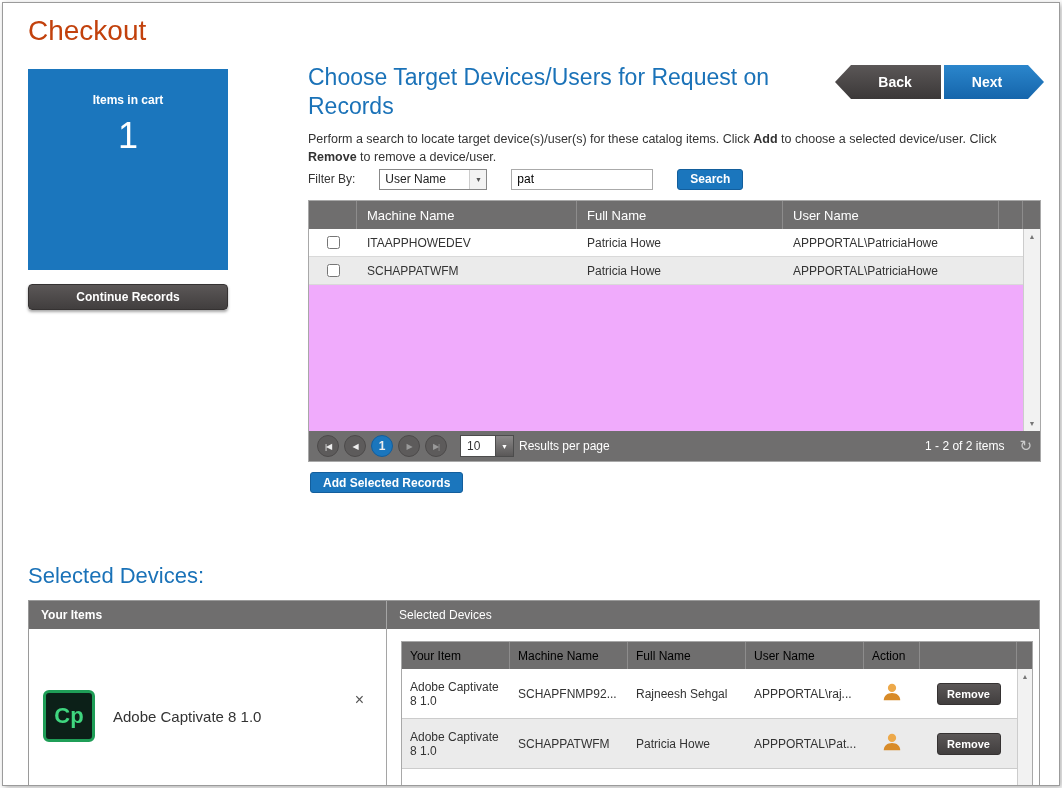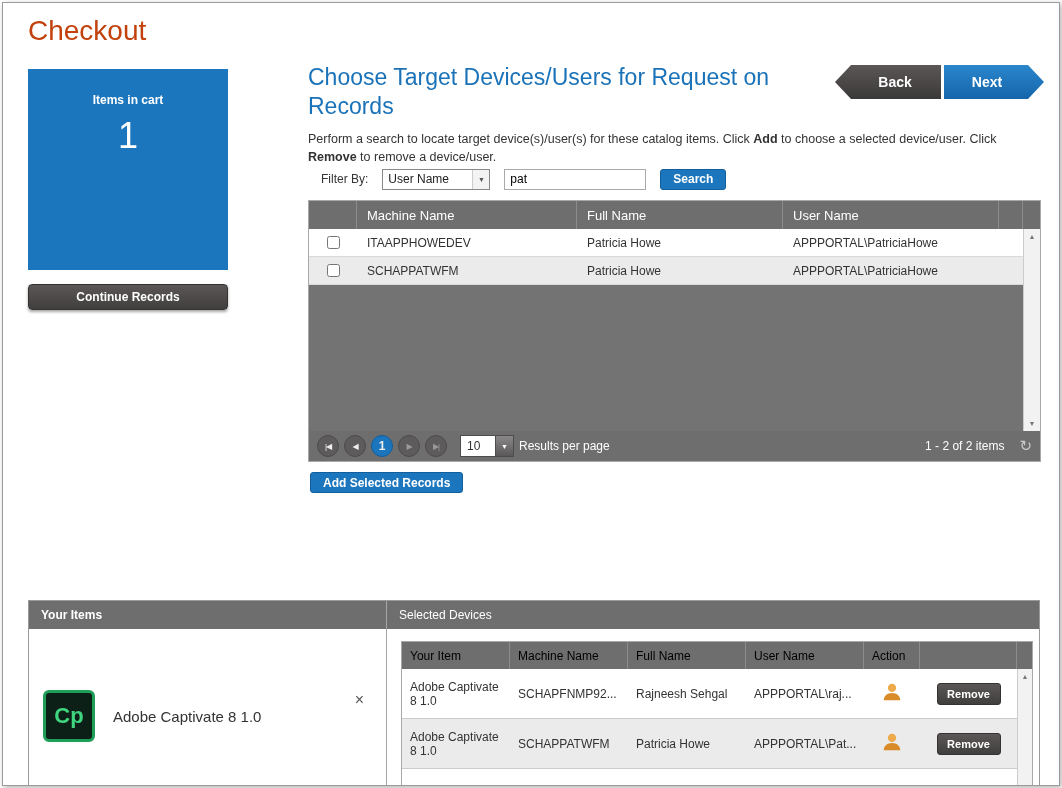--- a/index.html
+++ b/index.html
@@ -35,42 +35,42 @@
   #next-btn { left:941px; top:62px; width:100px; height:34px; border:none; cursor:pointer;
               clip-path:polygon(0 0, calc(100% - 16px) 0, 100% 50%, calc(100% - 16px) 100%, 0 100%);
               background:linear-gradient(#2b86cc,#1565ab); color:#fff; font-size:14px;
               font-weight:bold; padding-right:14px; font-family:inherit; }
 
   
   #instructions { left:305px; top:127px; width:738px; font-size:12.5px; color:#333;
                   line-height:1.45; }
 
   
-  #filter-row { left:318px; top:165px; height:22px; display:flex; align-items:center; gap:14px; }
+  #filter-row { left:305px; top:165px; height:22px; display:flex; align-items:center; gap:24px; }
   .filter-label { font-size:12px; color:#333; }
   .fake-select { display:flex; align-items:stretch; width:108px; height:21px;
                  border:1px solid #888; background:#fff; font-size:12px; color:#222; cursor:pointer; }
   .fake-select .txt { flex:1; padding-left:5px; display:flex; align-items:center; }
   .fake-select .arrow { width:17px; display:flex; align-items:center; justify-content:center;
                         font-size:7px; color:#555; border-left:1px solid #ccc; background:#f3f3f3; }
   #search-input { width:142px; height:21px; border:1px solid #aaa; font-size:12px;
                   padding:0 5px; font-family:inherit; }
   .blue-btn { background:#1b76bd; border:1px solid #135e9c; color:#fff; font-size:12px;
               font-weight:bold; border-radius:3px; height:21px; padding:0 12px;
               cursor:pointer; font-family:inherit; }
 
   
   #results-grid { left:305px; top:197px; width:733px; height:262px; border:1px solid #a8a8a8;
                   display:flex; flex-direction:column; background:#fff; }
   .grid-header { display:flex; flex:0 0 28px; background:#6f6e6e; color:#fff; font-size:13px; }
   .grid-header .cell { display:flex; align-items:center; padding-left:10px;
                        border-right:1px solid #8d8c8c; }
   .gc-check { width:48px; } .gc-machine { width:220px; } .gc-full { width:206px; }
   .gc-user { width:216px; } .gc-blank { flex:1; } .gc-sb { width:17px; border-right:none !important; }
-  .grid-body { flex:1; display:flex; background:#737373; overflow:hidden; }
+  .grid-body { flex:1; display:flex; background:#f0abfc; overflow:hidden; }
   .grid-rows { flex:1; }
   .grid-row { display:flex; height:28px; border-bottom:1px solid #d9d9d9; font-size:12px;
               color:#333; align-items:center; background:#fff; }
   .grid-row.alt { background:#ebebeb; }
   .grid-row .cell { padding-left:10px; overflow:hidden; white-space:nowrap; }
   .rc-check { width:48px; display:flex; justify-content:center; padding-left:0 !important; }
   .rc-machine { width:220px; } .rc-full { width:206px; } .rc-user { flex:1; }
   .grid-row input[type=checkbox] { width:13px; height:13px; }
 
   .v-scrollbar { width:17px; background:#f2f2f2; border-left:1px solid #ccc; display:flex;
@@ -212,20 +212,21 @@
       </div>
       <span>Results per page</span>
       <span class="spacer"></span>
       <span>1 - 2 of 2 items</span>
       <span class="refresh">↻</span>
     </div>
   </div>
 
   <button id="add-btn" class="abs blue-btn">Add Selected Records</button>
 
+  <h2 id="sel-heading" class="abs">Selected Devices:</h2>
 
   <div id="sel-container" class="abs">
 
     <div id="your-items-panel">
       <div class="panel-header bold">Your Items</div>
       <div id="your-item-row">
         <div class="app-icon">Cp</div>
         <div class="item-name">Adobe Captivate 8 1.0</div>
         <div class="close-x">×</div>
       </div>

